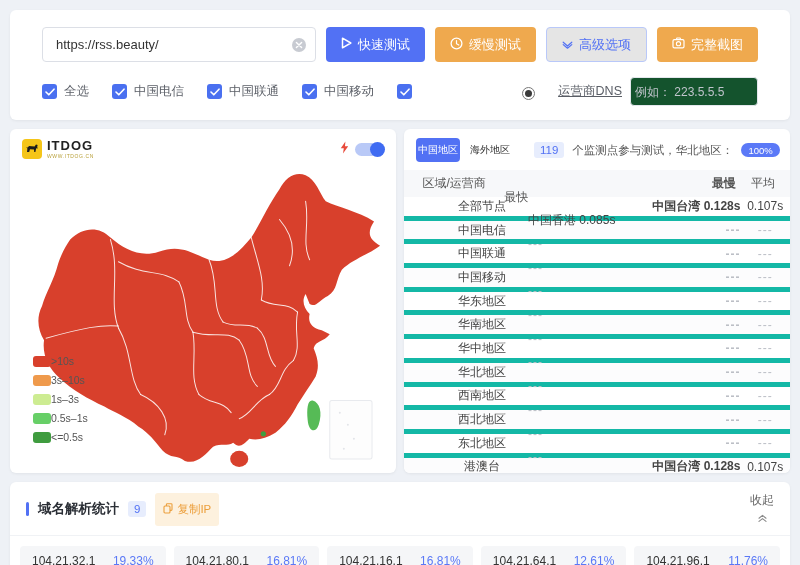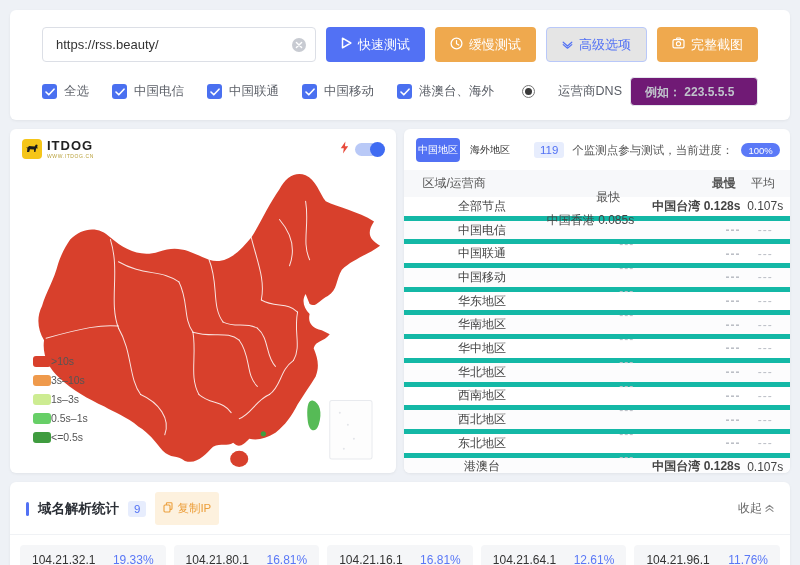--- a/index.html
+++ b/index.html
@@ -34,24 +34,24 @@
   .cb-group { display:flex; align-items:center; gap:23px; }
   .cb-item { display:flex; align-items:center; gap:7px; cursor:pointer; }
   .cb-box {
     width:15px; height:15px; background:#4a70f0; border-radius:3px;
     display:inline-flex; align-items:center; justify-content:center;
   }
   .cb-label { font-size:12.5px; color:#5a5e66; }
   .dns-group { display:flex; align-items:center; gap:8px; font-size:12.5px; color:#5a5e66; }
   .radio { width:13px; height:13px; border-radius:50%; border:1px solid #777; display:inline-block; position:relative; }
   .radio.on::after { content:""; position:absolute; inset:2px; border-radius:50%; background:#3a3a3a; }
-  .radio-item { display:flex; align-items:center; gap:23px; cursor:pointer; }
+  .radio-item { display:flex; align-items:flex-end; gap:23px; cursor:pointer;text-decoration:underline; }
   .dns-input {
-    width:128px; height:29px; background:#701a75; border:1px solid #e4e7ed; border-radius:4px;
-    padding:0 14px; font-size:12px; color:#c0c4cc; font-family:inherit;font-weight:bold;
+    width:128px; height:29px; background:#14532d; border:1px solid #e4e7ed; border-radius:4px;
+    padding:0 4px; font-size:12px; color:#c0c4cc; font-family:inherit;
   }
   .dns-input::placeholder { color:#c0c4cc; }
 
   
   .mid-row { display:flex; gap:8px; }
   .map-card { width:386px; height:344px; position:relative; overflow:hidden; }
   .map-card .brand { position:absolute; top:10px; left:12px; display:flex; gap:5px; align-items:flex-start; z-index:3; }
   .brand-logo { width:20px; height:20px; background:#f5c518; border-radius:4px; display:flex; align-items:center; justify-content:center; }
   .brand-text { line-height:1; }
   .brand-name { font-size:13px; font-weight:bold; color:#222; letter-spacing:1px; }
@@ -72,32 +72,32 @@
   .tab-plain { color:#333; }
   .badge-blue { background:#e7edfd; color:#5271f4; font-size:11.5px; padding:2px 6px; border-radius:3px; }
   .progress-label { font-size:11.5px; color:#555; white-space:nowrap; }
   .progress-bar { flex:1; max-width:118px; height:14px; border-radius:7px; background:#5b79f7; position:relative; }
   .progress-text { position:absolute; inset:0; display:flex; align-items:center; justify-content:center; color:#fff; font-size:9.5px; }
   .t-head, .t-row { display:flex; align-items:center; }
   .t-head { background:#f7f8fa; height:27px; font-size:12px; color:#555; }
   .t-row { height:23.7px; font-size:12px; color:#444; border-bottom:5px solid #14b8a6;padding-left:32px; }
   .t-row:nth-child(even) { background:#fcfcfd; }
   .c1 { width:26%; text-align:center; }
-  .c2 { width:30%; text-align:right;margin-top:28px; }
+  .c2 { width:30%; text-align:left;margin-top:28px; }
   .c3 { width:30%; text-align:right;font-weight:bold; }
   .c4 { width:14%; text-align:center; }
   .muted { color:#bcbfc6; letter-spacing:1px; }
 
   
   .bottom-card { padding:0 0 8px 0; }
   .dns-head { display:flex; align-items:center; padding:10px 16px 9px 16px; gap:9px; border-bottom:1px solid #f0f2f5; }
   .accent-bar { width:3px; height:14px; background:#5271f4; border-radius:2px; }
   .dns-title { font-size:13.5px; font-weight:bold; color:#2b2f36; }
   .copy-btn { background:#fdf1de; color:#ec9f3c; font-size:11.5px; padding:9px 8px; border:none; border-radius:3px; cursor:pointer; display:inline-flex; align-items:center; gap:4px; font-family:inherit; }
-  .collapse { margin-left:auto; font-size:12px; color:#666; display:flex; align-items:center; gap:3px; cursor:pointer; }
+  .collapse { margin-left:auto; font-size:12px; color:#666; display:flex; align-items:center; gap:3px; cursor:pointer;flex-direction:column; }
   .chip-grid { display:grid; grid-template-columns:repeat(5,1fr); gap:8px; padding:10px 10px 0 10px; }
   .chip { background:#f5f6f8; border-radius:4px; height:29px; display:flex; align-items:center; justify-content:space-between; padding:0 12px; cursor:pointer; }
   .chip-ip { font-size:12px; color:#333; }
   .chip-pct { font-size:12px; color:#5a78f6; }
 </style>
 </head>
 <body>
 
 <div class="page">
 
@@ -174,21 +174,20 @@
               </svg>
             </span>
             <span class="cb-label">中国移动</span>
           </span>
           <span class="cb-item">
             <span class="cb-box">
               <svg width="10" height="8" viewBox="0 0 10 8">
                 <path d="M1 4 L3.8 6.8 L9 1.2" fill="none" stroke="#fff" stroke-width="1.6" stroke-linecap="round" stroke-linejoin="round"></path>
               </svg>
             </span>
-            <span class="cb-label">港澳台、海外</span>
           </span>
         </div>
       <div class="dns-group">
         <span class="radio-item">
           <span class="radio on"></span>
           <span>运营商DNS</span>
         </span>
         <input class="dns-input" disabled="" placeholder="例如： 223.5.5.5" style="">
       </div>
     </div>
@@ -312,21 +311,21 @@
             <span class="legend-label">&lt;=0.5s</span>
           </div>
         </div>
     </div>
 
     <div class="card result-card">
       <div class="result-head">
         <span class="tab-pill tab-active">中国地区</span>
         <span class="tab-pill tab-plain">海外地区</span>
         <span class="badge-blue" style="margin-left:14px;">119</span>
-        <span class="progress-label">个监测点参与测试，当前进度：</span>
+        <span class="progress-label">个监测点参与测试，华北地区：</span>
         <span class="progress-bar">
           <span class="progress-text">100%</span>
         </span>
       </div>
       <div class="t-head" id="t-head">
           <span class="c1">区域/运营商</span>
           <span class="c2">最快</span>
           <span class="c3">最慢</span>
           <span class="c4">平均</span>
         </div>

